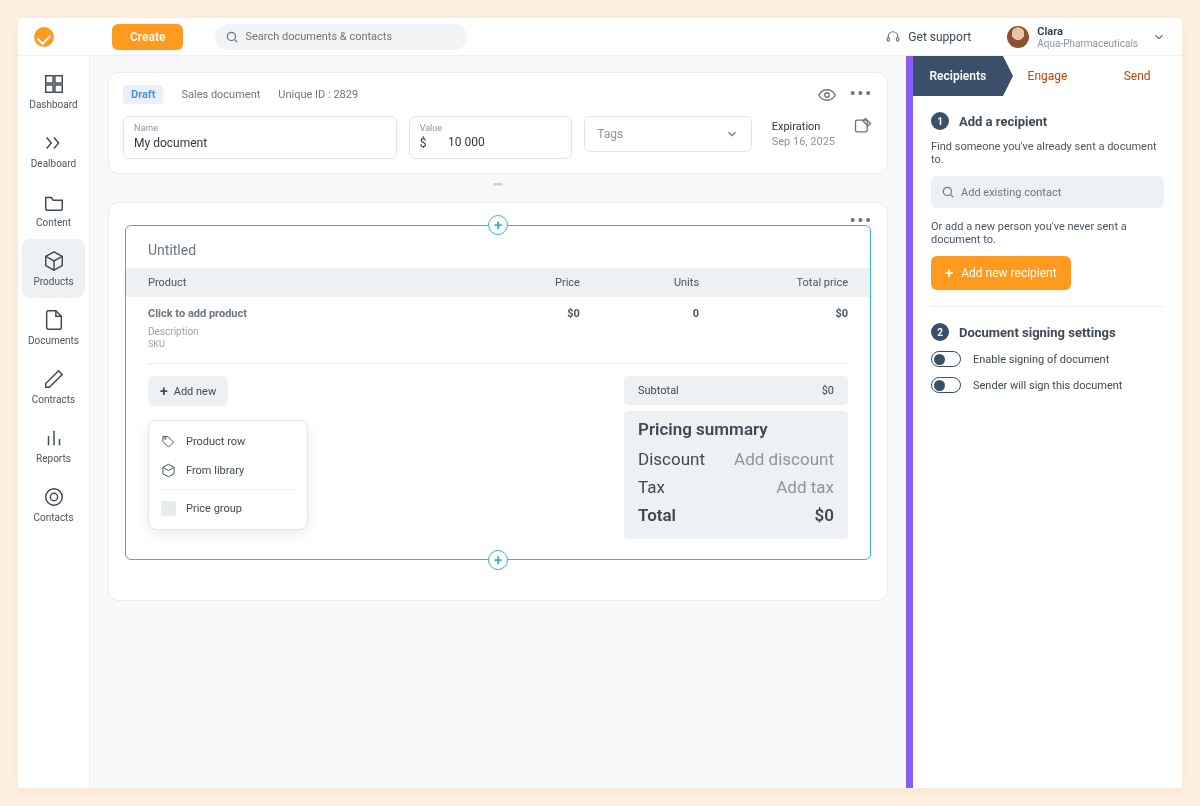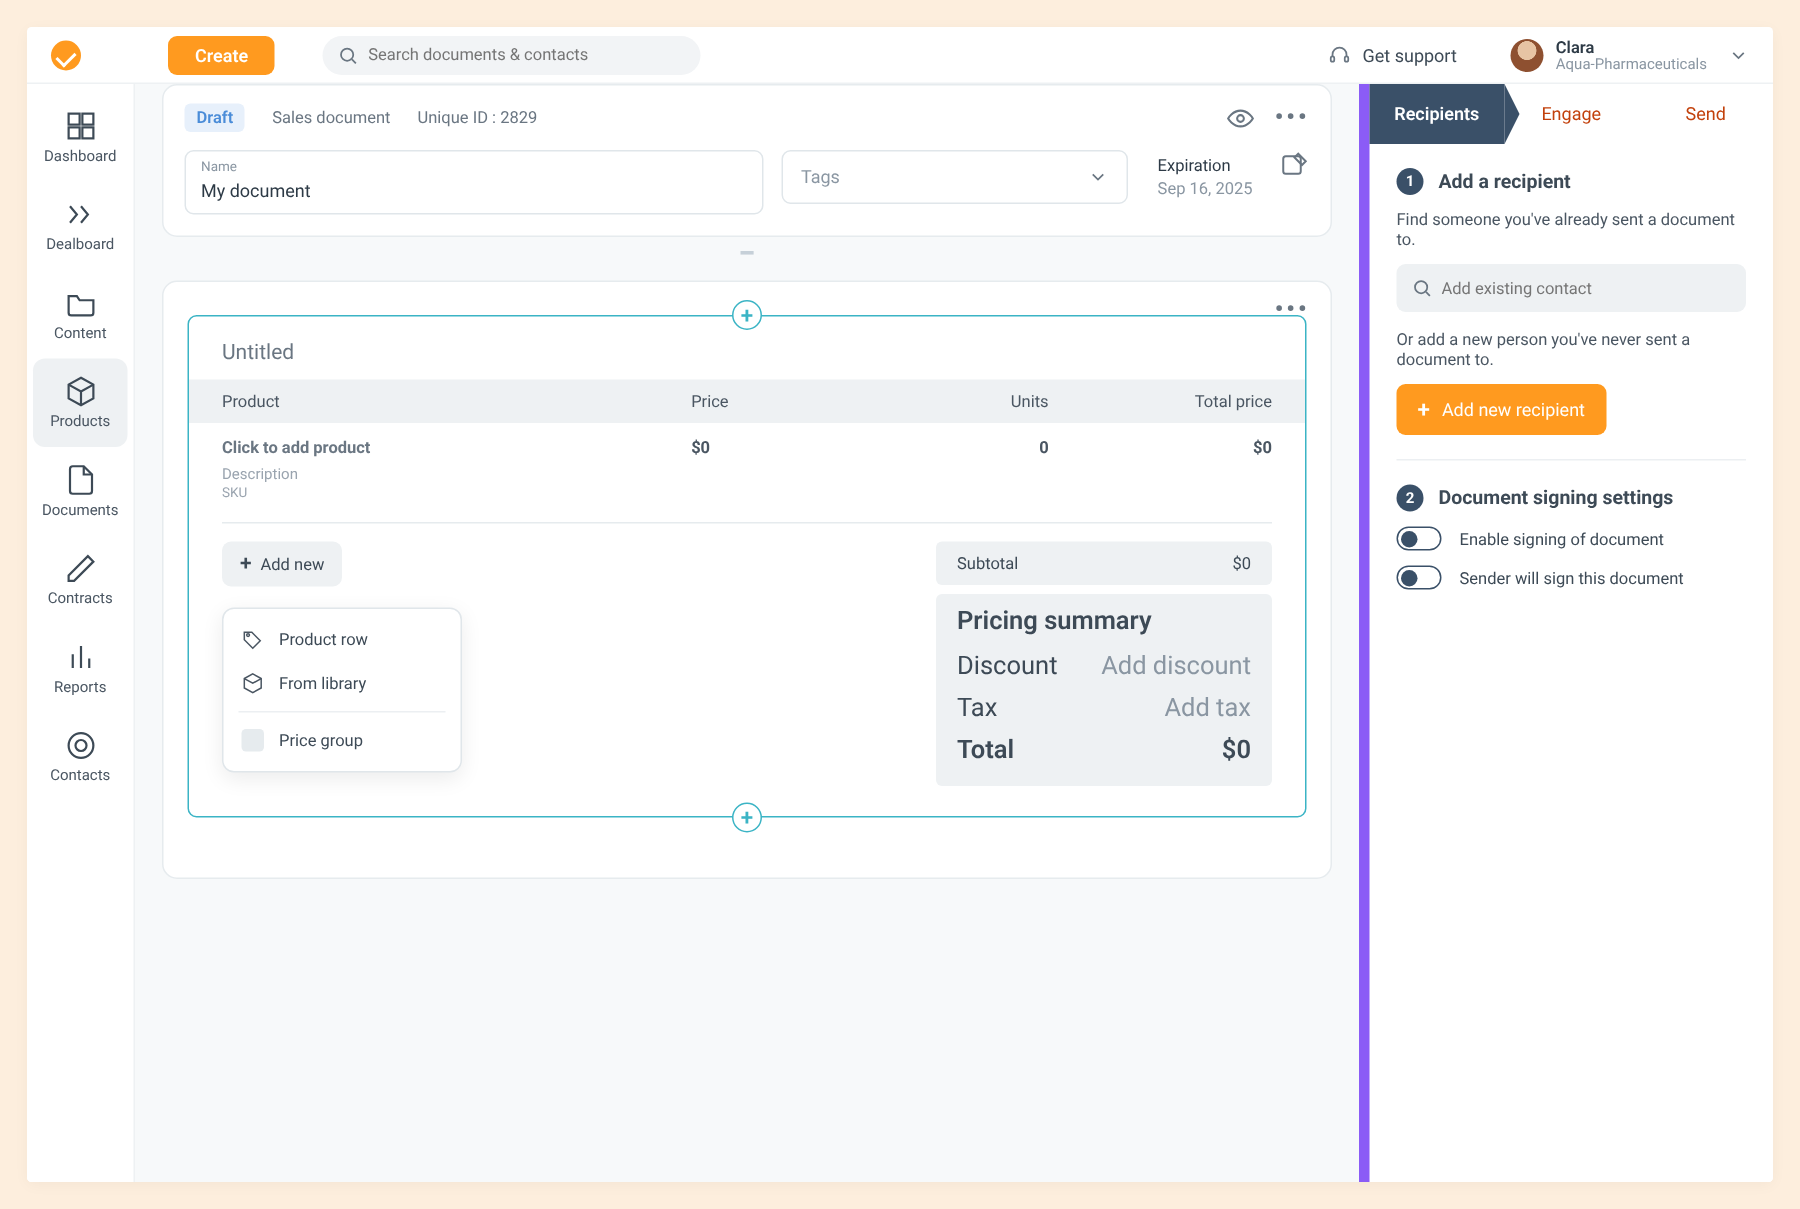--- a/index.html
+++ b/index.html
@@ -22,21 +22,21 @@
   .user-text .co { font-size:10px; color:#8a96a2; }
   .chev { margin-left:6px; }
   
   .body { flex:1; display:flex; overflow:hidden; }
   .sidenav { width:72px; background:#fff; border-right:1px solid #eef1f3; display:flex; flex-direction:column; padding-top:6px; }
   .nav-item { display:flex; flex-direction:column; align-items:center; gap:4px; padding:11px 0; font-size:10px; color:#4a5662; cursor:pointer; }
   .nav-item.active { background:#eef1f3; border-radius:8px; margin:0 4px; }
   .nav-item svg { width:22px; height:22px; stroke:#3d4a56; fill:none; stroke-width:1.6; }
   
   .main { flex:1; background:#f7f9fa; padding:0 18px 18px; overflow:auto; }
-  .doc-header { background:#fff; border:1px solid #e6ebee; border-radius:10px; margin-top:0; padding:12px 14px 14px; }
+  .doc-header { background:#fff; border:1px solid #e6ebee; border-radius:10px; margin-top:16px; padding:12px 14px 14px; }
   .doc-meta { display:flex; align-items:center; gap:18px; font-size:11px; color:#6a7682; }
   .badge-draft { background:#e7f0fb; color:#4a8cd8; border-radius:4px; padding:3px 8px; font-size:11px; font-weight:600; }
   .doc-meta .icons { margin-left:auto; display:flex; gap:14px; }
   .doc-meta .icons svg { width:18px; height:18px; stroke:#6a7682; fill:none; stroke-width:1.8; cursor:pointer; }
   .more-dots { letter-spacing:2px; font-size:16px; color:#6a7682; cursor:pointer; font-weight:700; line-height:1; }
   .doc-fields { display:flex; gap:12px; margin-top:12px; align-items:flex-start; }
   .fld { border:1px solid #e0e6ea; border-radius:6px; padding:6px 10px 8px; display:flex; flex-direction:column; }
   .fld .lbl { font-size:9px; color:#8a96a2; }
   .fld .val { font-size:12px; color:#2d3a46; margin-top:3px; }
   .fld.name { flex:1.6; }
@@ -48,21 +48,21 @@
   .exp-edit { cursor:pointer; }
   .divider-handle { text-align:center; color:#c6d0d8; font-size:14px; margin:2px 0; }
   
   .canvas { background:#fff; border:1px solid #e6ebee; border-radius:10px; margin-top:10px; padding:22px 16px 40px; position:relative; min-height:380px; }
   .canvas .more { position:absolute; right:14px; top:10px; }
   .prod-block { border:1.6px solid #3bb4c5; border-radius:6px; padding:16px 0 20px; position:relative; }
   .plus-circle { position:absolute; left:50%; transform:translateX(-50%); width:20px; height:20px; border:1.6px solid #3bb4c5; border-radius:50%; background:#fff; display:flex; align-items:center; justify-content:center; color:#3bb4c5; font-size:15px; font-weight:600; cursor:pointer; }
   .plus-circle.top { top:-11px; } .plus-circle.bot { bottom:-11px; }
   .title { font-size:14px; color:#6a7682; padding:0 22px 10px; }
   .thead { background:#eef1f3; display:flex; padding:8px 22px; font-size:11px; color:#4a5662; }
-  .c-prod{flex:2.1;} .c-price{flex:.8;} .c-units{flex:.8;text-align:right;} .c-total{flex:1;text-align:right;}
+  .c-prod{flex:2.1;} .c-price{flex:.8;text-align:right;} .c-units{flex:.8;text-align:right;} .c-total{flex:1;text-align:right;}
   .trow { display:flex; padding:10px 22px 4px; font-size:11px; color:#4a5662;font-weight:bold; }
   .trow .c-prod { color:#6a7682; }
   .sub { padding:0 22px; font-size:10px; color:#9aa4af; margin-top:2px; }
   .line { border-top:1px solid #e6ebee; margin:14px 22px 12px; }
   .add-row { display:flex; padding:0 22px; gap:14px; align-items:flex-start; }
   .add-btn { background:#eef1f3; border:none; border-radius:6px; padding:7px 12px; font-size:11px; color:#3d4a56; display:flex; align-items:center; gap:6px; cursor:pointer; }
   .popover { margin-top:14px; background:#fff; border:1px solid #e0e6ea; border-radius:8px; width:160px; box-shadow:0 4px 14px rgba(0,0,0,.08); padding:6px 0; font-size:11px; color:#3d4a56; }
   .popover .opt { display:flex; align-items:center; gap:10px; padding:7px 12px; cursor:pointer; }
   .popover .opt svg,.popover .sq { width:15px; height:15px; stroke:#4a5662; fill:none; stroke-width:1.6; }
   .popover .sep { border-top:1px solid #eceff2; margin:4px 10px; }
@@ -203,20 +203,27 @@
                 <path d="M1 12s4-7 11-7 11 7 11 7-4 7-11 7S1 12 1 12z"></path>
                 <circle cx="12" cy="12" r="3"></circle>
               </svg>
             <span class="more-dots">•••</span>
           </div>
         </div>
         <div class="doc-fields">
           <div class="fld name">
             <span class="lbl">Name</span>
             <span class="val">My document</span>
+          </div>
+          <div class="fld value">
+            <div class="col">
+                <span class="lbl">Value</span>
+            <span class="val">$</span>
+              </div>
+            <span class="val" style="margin-top:10px">10 000</span>
           </div>
           <div class="fld tags">
             <span>Tags</span>
             <svg class="ic" viewBox="0 0 24 24">
                 <polyline points="6 9 12 15 18 9"></polyline>
               </svg>
           </div>
           <div class="exp">
             <div>Expiration</div>
             <div class="d">Sep 16, 2025</div>

